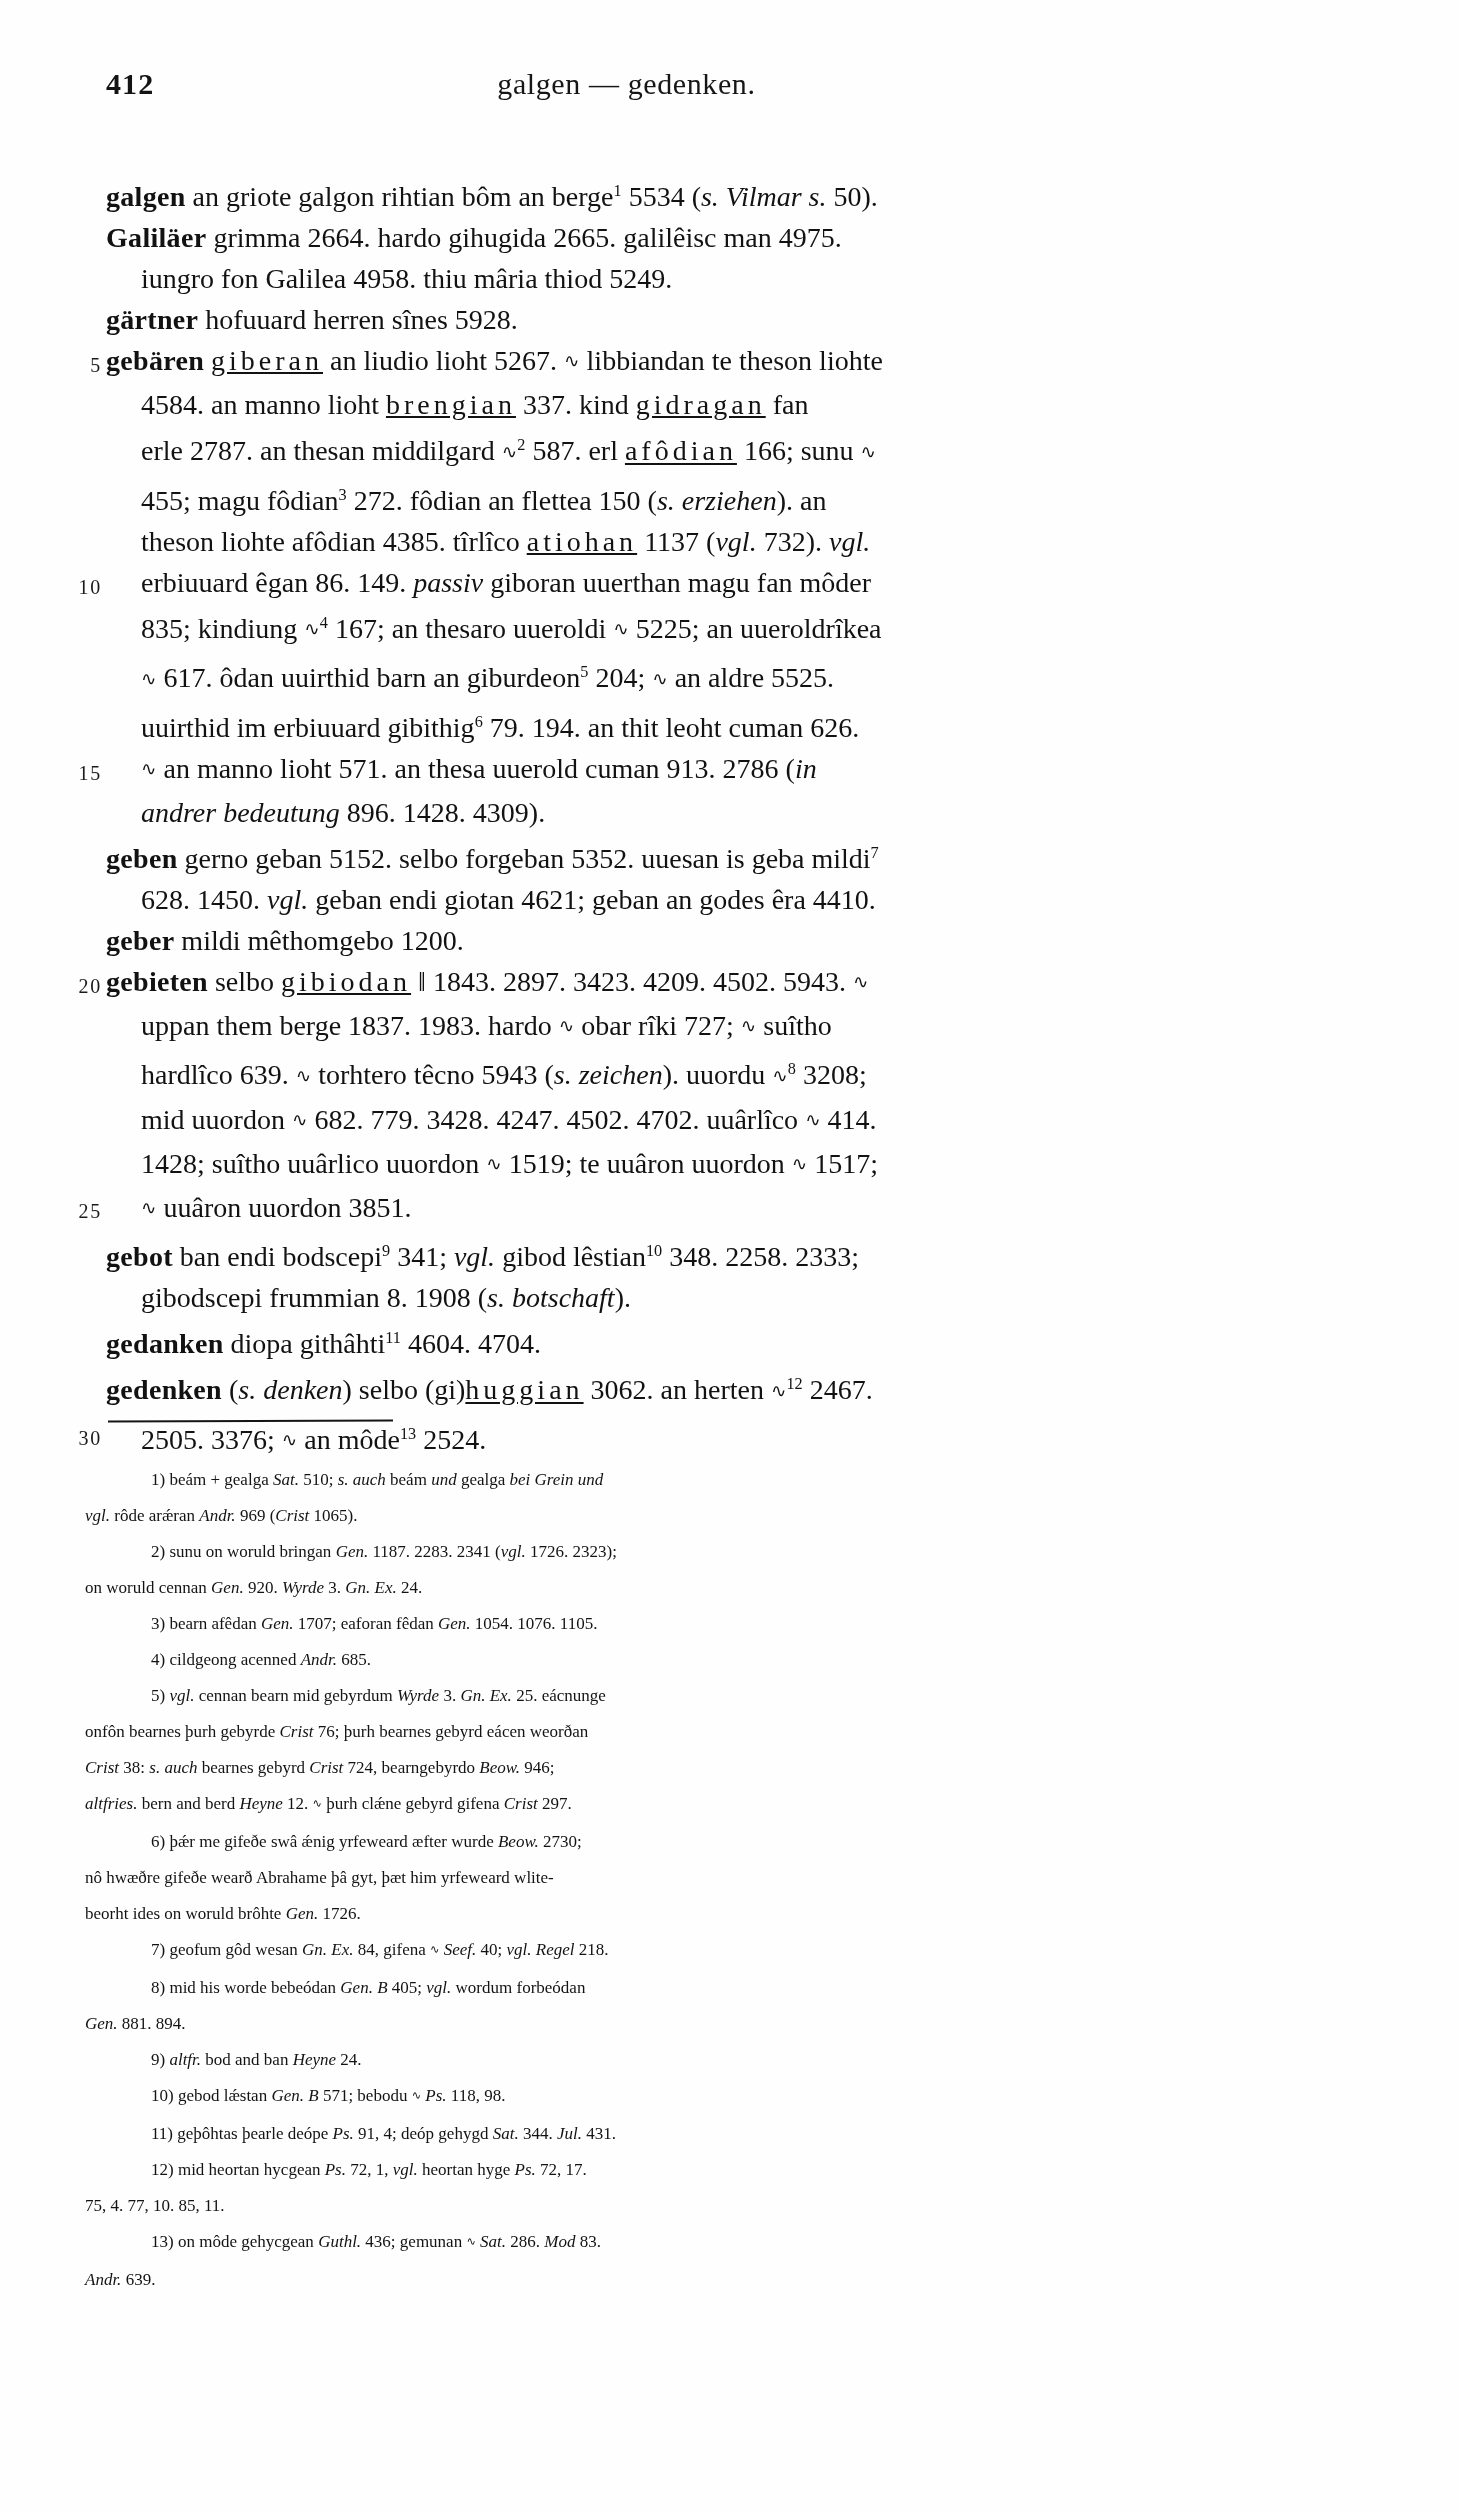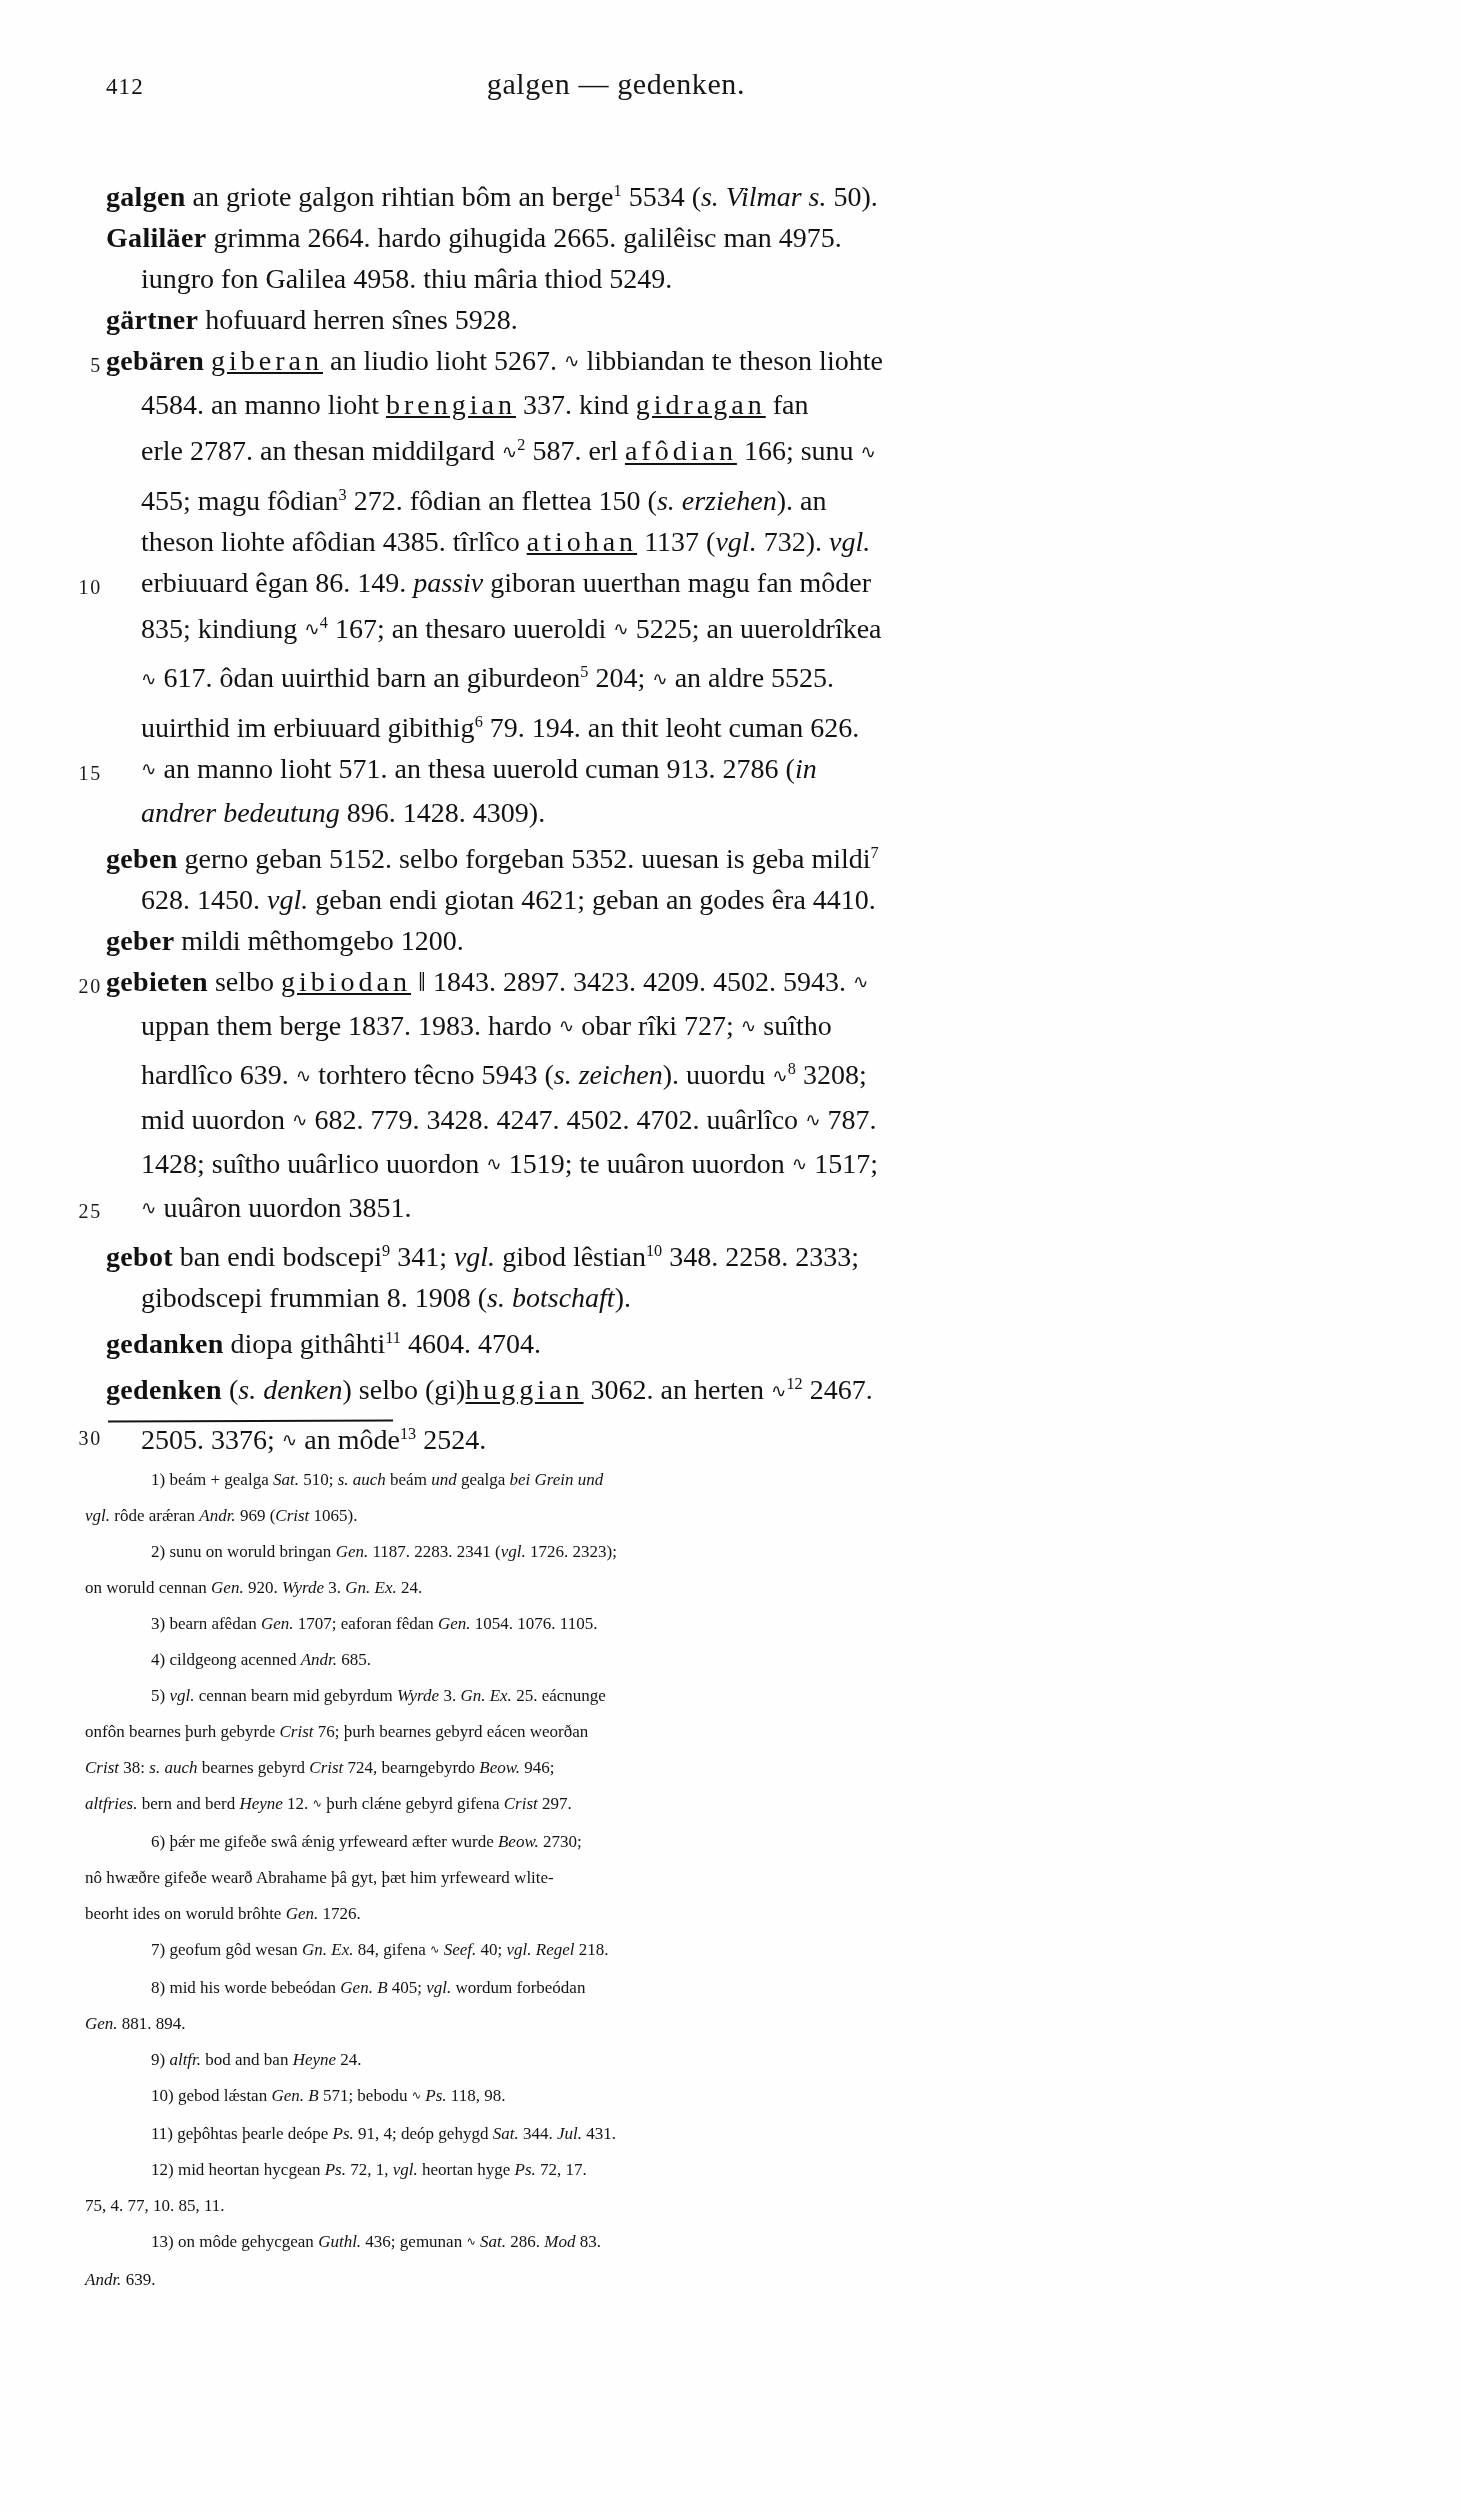--- a/index.html
+++ b/index.html
@@ -30,23 +30,23 @@
   .running-head {
     position: absolute;
     top: 67px;
     left: 106px;
     right: 106px;
     height: 40px;
     display: flex;
     align-items: baseline;
   }
   .folio {
-    font-size: 23px;
+    font-size: 30px;
     letter-spacing: 1.1px;
-    font-weight: 400;
+    font-weight: 700;
     color: #131313;
   }
   .head-title {
     margin-left: 343px;
     font-size: 30px;
     letter-spacing: 0.6px;
     color: #161616;
   }
 
   
@@ -149,21 +149,21 @@
       <div class="entry-line ind2"><span class="tilde">∿</span><span> 617.    ôdan uuirthid barn an giburdeon</span><span class="sup">5</span><span> 204;  </span><span class="tilde">∿</span><span> an aldre 5525.</span></div>
       <div class="entry-line ind2"><span>uuirthid im erbiuuard gibithig</span><span class="sup">6</span><span> 79. 194.    an thit leoht cuman 626.</span></div>
       <div class="entry-line ind2"><span class="ln">15</span><span class="tilde">∿</span><span> an manno lioht 571.    an thesa uuerold cuman 913. 2786 (</span><span class="it">in</span></div>
       <div class="entry-line ind2"><span class="it">andrer bedeutung</span><span> 896. 1428. 4309).</span></div>
       <div class="entry-line ind1"><span class="hw">geben</span><span> gerno geban 5152.   selbo forgeban 5352.   uuesan is geba mildi</span><span class="sup">7</span></div>
       <div class="entry-line ind2"><span>628. 1450.   </span><span class="it">vgl.</span><span> geban endi giotan 4621; geban an godes êra 4410.</span></div>
       <div class="entry-line ind1"><span class="hw">geber</span><span> mildi mêthomgebo 1200.</span></div>
       <div class="entry-line ind1"><span class="ln">20</span><span class="hw">gebieten</span><span> selbo </span><span class="sp">gibiodan</span><span> ‖ 1843. 2897. 3423. 4209. 4502. 5943.  </span><span class="tilde">∿</span></div>
       <div class="entry-line ind2"><span>uppan them berge 1837. 1983.    hardo </span><span class="tilde">∿</span><span> obar rîki 727;  </span><span class="tilde">∿</span><span> suîtho</span></div>
       <div class="entry-line ind2"><span>hardlîco 639.   </span><span class="tilde">∿</span><span> torhtero têcno 5943 (</span><span class="it">s. zeichen</span><span>).   uuordu </span><span class="tilde">∿</span><span class="sup">8</span><span> 3208;</span></div>
-      <div class="entry-line ind2"><span>mid uuordon </span><span class="tilde">∿</span><span> 682. 779. 3428. 4247. 4502. 4702.   uuârlîco </span><span class="tilde">∿</span><span> 787.</span></div>
+      <div class="entry-line ind2"><span>mid uuordon </span><span class="tilde">∿</span><span> 682. 779. 3428. 4247. 4502. 4702.   uuârlîco </span><span class="tilde">∿</span><span> 414.</span></div>
       <div class="entry-line ind2"><span>1428; suîtho uuârlico uuordon </span><span class="tilde">∿</span><span> 1519; te uuâron uuordon </span><span class="tilde">∿</span><span> 1517;</span></div>
       <div class="entry-line ind2"><span class="ln">25</span><span class="tilde">∿</span><span> uuâron uuordon 3851.</span></div>
       <div class="entry-line ind1"><span class="hw">gebot</span><span> ban endi bodscepi</span><span class="sup">9</span><span> 341;  </span><span class="it">vgl.</span><span> gibod lêstian</span><span class="sup">10</span><span> 348. 2258. 2333;</span></div>
       <div class="entry-line ind2"><span>gibodscepi frummian 8. 1908 (</span><span class="it">s. botschaft</span><span>).</span></div>
       <div class="entry-line ind1"><span class="hw">gedanken</span><span> diopa githâhti</span><span class="sup">11</span><span> 4604. 4704.</span></div>
       <div class="entry-line ind1"><span class="hw">gedenken</span><span> (</span><span class="it">s. denken</span><span>) selbo (gi)</span><span class="sp">huggian</span><span> 3062.   an herten </span><span class="tilde">∿</span><span class="sup">12</span><span> 2467.</span></div>
       <div class="entry-line ind2"><span class="ln">30</span><span>2505. 3376;  </span><span class="tilde">∿</span><span> an môde</span><span class="sup">13</span><span> 2524.</span></div>
     </div>
 
   <div class="fn-rule"></div>

